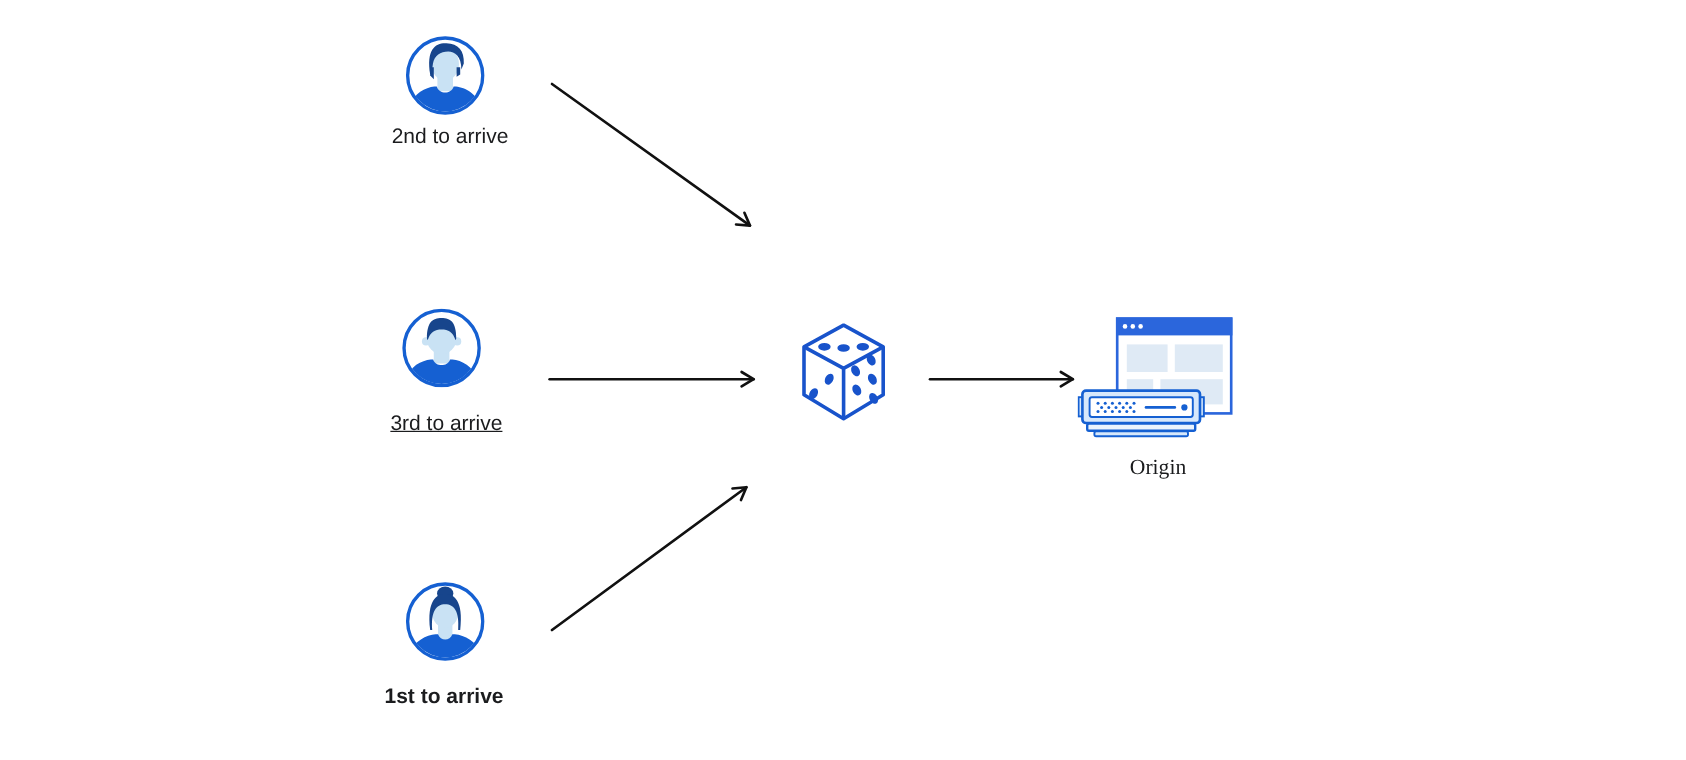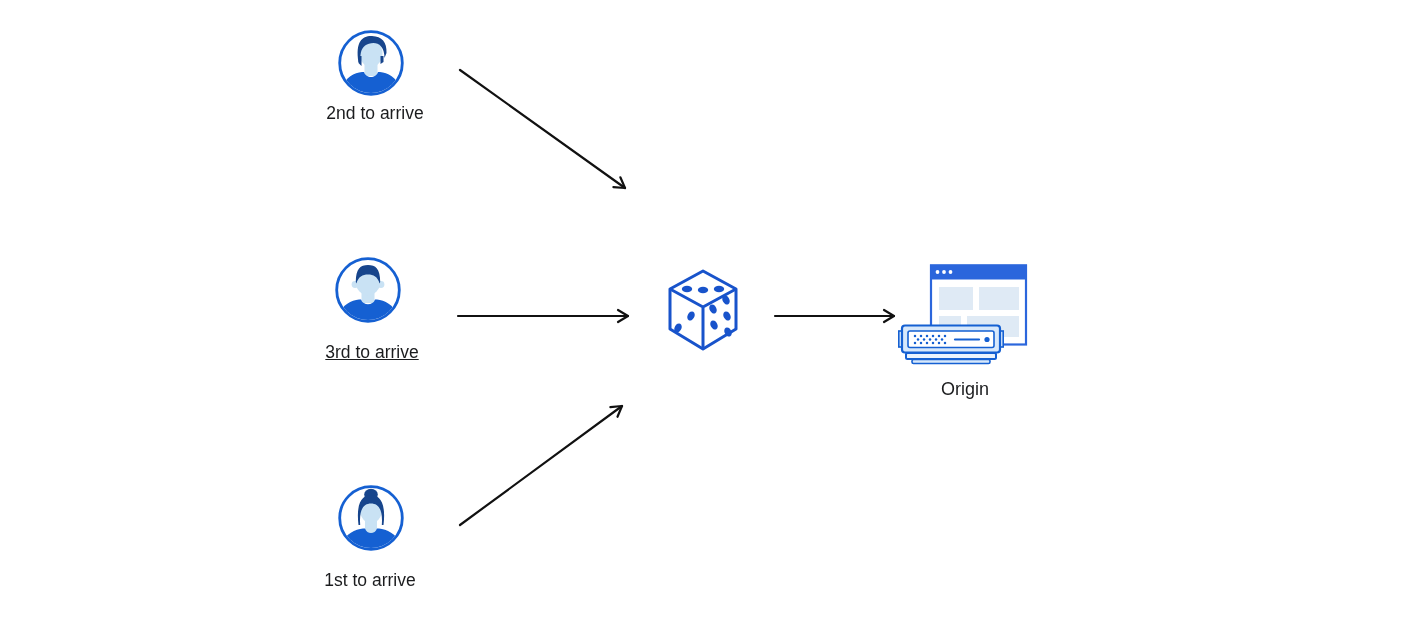--- a/index.html
+++ b/index.html
@@ -82,21 +82,21 @@
       <circle cx="33" cy="33" r="31.3" fill="#ffffff" stroke="#1560d2" stroke-width="2.8"></circle>
       <g clip-path="url(#c3)">
         <ellipse cx="33" cy="9.5" rx="6.8" ry="5.8" fill="#17458c"></ellipse>
         <rect x="27" y="30" width="12" height="19" rx="3" fill="#c9e2f4"></rect>
         <path d="M1,66 C4.5,50 16,44.5 25,43.5 L27,43.5 C28,46.5 30.5,48 33,48 C35.5,48 38,46.5 39,43.5 L41,43.5 C50,44.5 61.5,50 65,66 Z" fill="#1560d2"></path>
         <ellipse cx="33" cy="25" rx="11" ry="13.2" fill="#c9e2f4"></ellipse>
         <path d="M20.5,40 C17.5,15 26,10 33,10 C40,10 48.5,15 45.5,40 L43.8,40 C45,24.5 40.5,18.5 33,18.5 C25.5,18.5 21,24.5 22.2,40 Z" fill="#17458c"></path>
       </g>
     </svg>
   </div>
-  <div class="node-label" style="left:370px;top:571px;">1st to arrive</div>
+  <div class="node-label" style="left:370px;top:571px;font-weight:bold;">1st to arrive</div>
 
   <div class="node" style="left:665px;top:266px;">
     <svg width="76" height="88" viewBox="0 0 76 88">
       <path d="M38,5 L71,23 L71,63 L38,83 L5,63 L5,23 Z" fill="#ffffff" stroke="#1853cb" stroke-width="3" stroke-linejoin="round"></path>
       <path d="M5,23 L38,41 L71,23 M38,41 L38,83" fill="none" stroke="#1853cb" stroke-width="3" stroke-linejoin="round"></path>
 
       <ellipse cx="22" cy="23" rx="5.2" ry="3.2" fill="#1853cb"></ellipse>
       <ellipse cx="38" cy="24" rx="5.2" ry="3.2" fill="#1853cb"></ellipse>
       <ellipse cx="54" cy="23" rx="5.2" ry="3.2" fill="#1853cb"></ellipse>
 
@@ -150,15 +150,15 @@
             <circle cx="41" cy="81" r="1.25"></circle>
             <circle cx="47" cy="81" r="1.25"></circle>
         </g>
         <line x1="57" y1="77.5" x2="81" y2="77.5" stroke="#1560d2" stroke-width="2.2" stroke-linecap="round"></line>
         <circle cx="89" cy="77.5" r="2.6" fill="#1560d2"></circle>
         <rect x="8" y="91" width="90" height="6" rx="1.5" fill="#eaf3fd" stroke="#1560d2" stroke-width="2"></rect>
         <rect x="14" y="97.5" width="78" height="4" rx="1.5" fill="#d7e8fb" stroke="#1560d2" stroke-width="1.6"></rect>
       </g>
     </svg>
   </div>
-  <div class="node-label" style="left:965px;top:380px;font-size:18px;">Origin</div>
+  <div class="node-label" style="left:965px;top:380px;font-size:18px;font-family:Liberation Serif, serif;">Origin</div>
 
 </div>
 
 </body></html>

